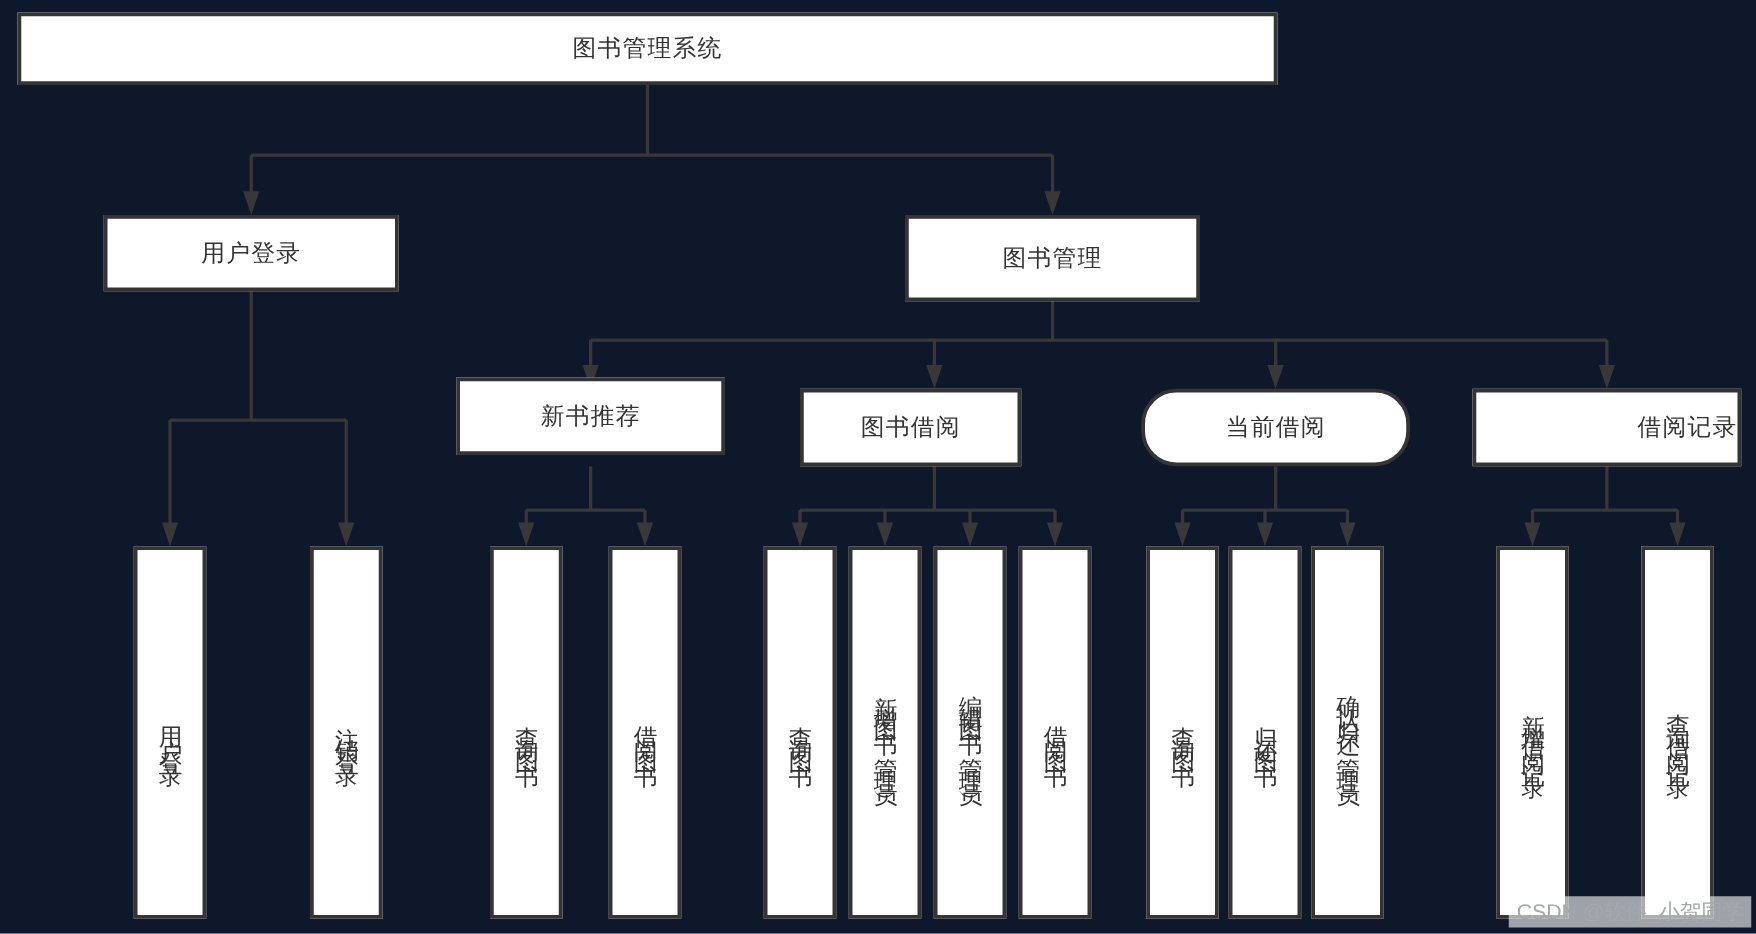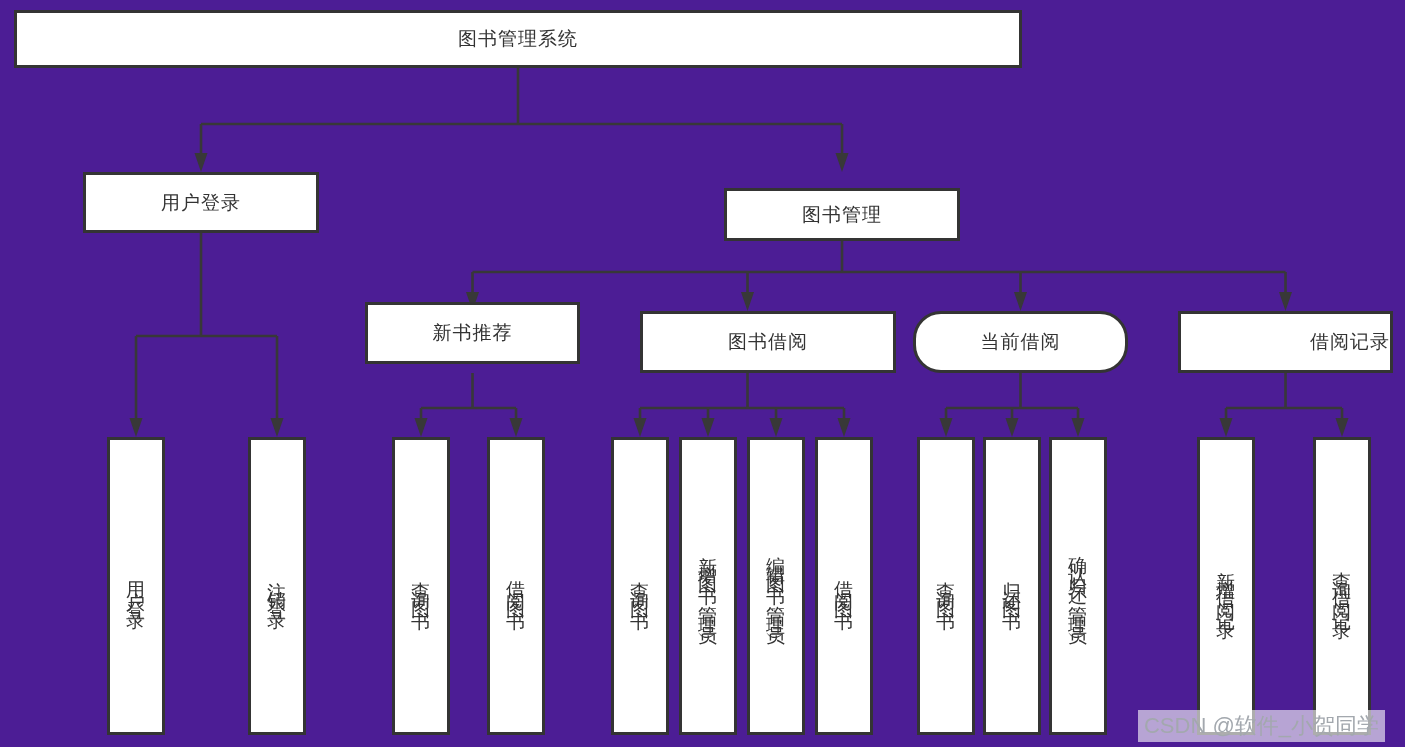--- a/index.html
+++ b/index.html
@@ -1,20 +1,20 @@
 <!DOCTYPE html>
 <html><head>
 <meta charset="utf-8">
 <style>
   html, body { margin: 0; padding: 0; background: #ffffff; }
   #canvas {
     position: relative;
     width: 1405px;
     height: 747px;
-    background: #4c1d95;
+    background: #0f172a;
     font-family: "Liberation Sans", "DejaVu Sans", sans-serif;
     overflow: hidden;
   }
   #connectors {
     position: absolute;
     left: 0; top: 0;
     width: 1405px; height: 747px;
     pointer-events: none;
   }
   .box {
@@ -34,35 +34,35 @@
   }
   .box.v .lbl {
     writing-mode: vertical-rl;
     text-orientation: mixed;
     font-size: 19px;
     line-height: 1;
     letter-spacing: 10px;
   }
   .watermark {
     position: absolute;
-    right: 20px;
+    right: 4px;
     bottom: 5px;
-    font-size: 22px;
+    font-size: 17px;
     color: #a3a8ae;
     background: rgba(255,255,255,0.6);
     padding: 1px 6px;
     white-space: nowrap;
     margin-top: 21px;
   }
   
   #n-root   { left:14px;  top:10px;  width:1008px; height:58px; }
   #n-l2a    { left:83px;  top:172px; width:236px;  height:61px; }
-  #n-l2b    { left:724px; top:188px; width:236px;  height:53px; }
+  #n-l2b    { left:724px; top:172px; width:236px;  height:69px; }
   #n-l3a    { left:365px; top:302px; width:215px;  height:62px; }
-  #n-l3b    { left:640px; top:311px; width:256px;  height:62px; }
+  #n-l3b    { left:640px; top:311px; width:177px;  height:62px; }
   #n-l3c    { left:913px; top:311px; width:215px;  height:62px;border-radius:28px; }
   #n-l3d    { left:1178px;top:311px; width:215px;  height:62px;justify-content:flex-end; }
   .leaf     { top:437px; width:58px; height:298px; }
   #n-f1  { left:107px; }  #n-f2  { left:248px; }
   #n-f3  { left:392px; }  #n-f4  { left:487px; }
   #n-f5  { left:611px; }  #n-f6  { left:679px; }
   #n-f7  { left:747px; }  #n-f8  { left:815px; }
   #n-f9  { left:917px; }  #n-f10 { left:983px; }
   #n-f11 { left:1049px; } #n-f12 { left:1197px; }
   #n-f13 { left:1313px; }

